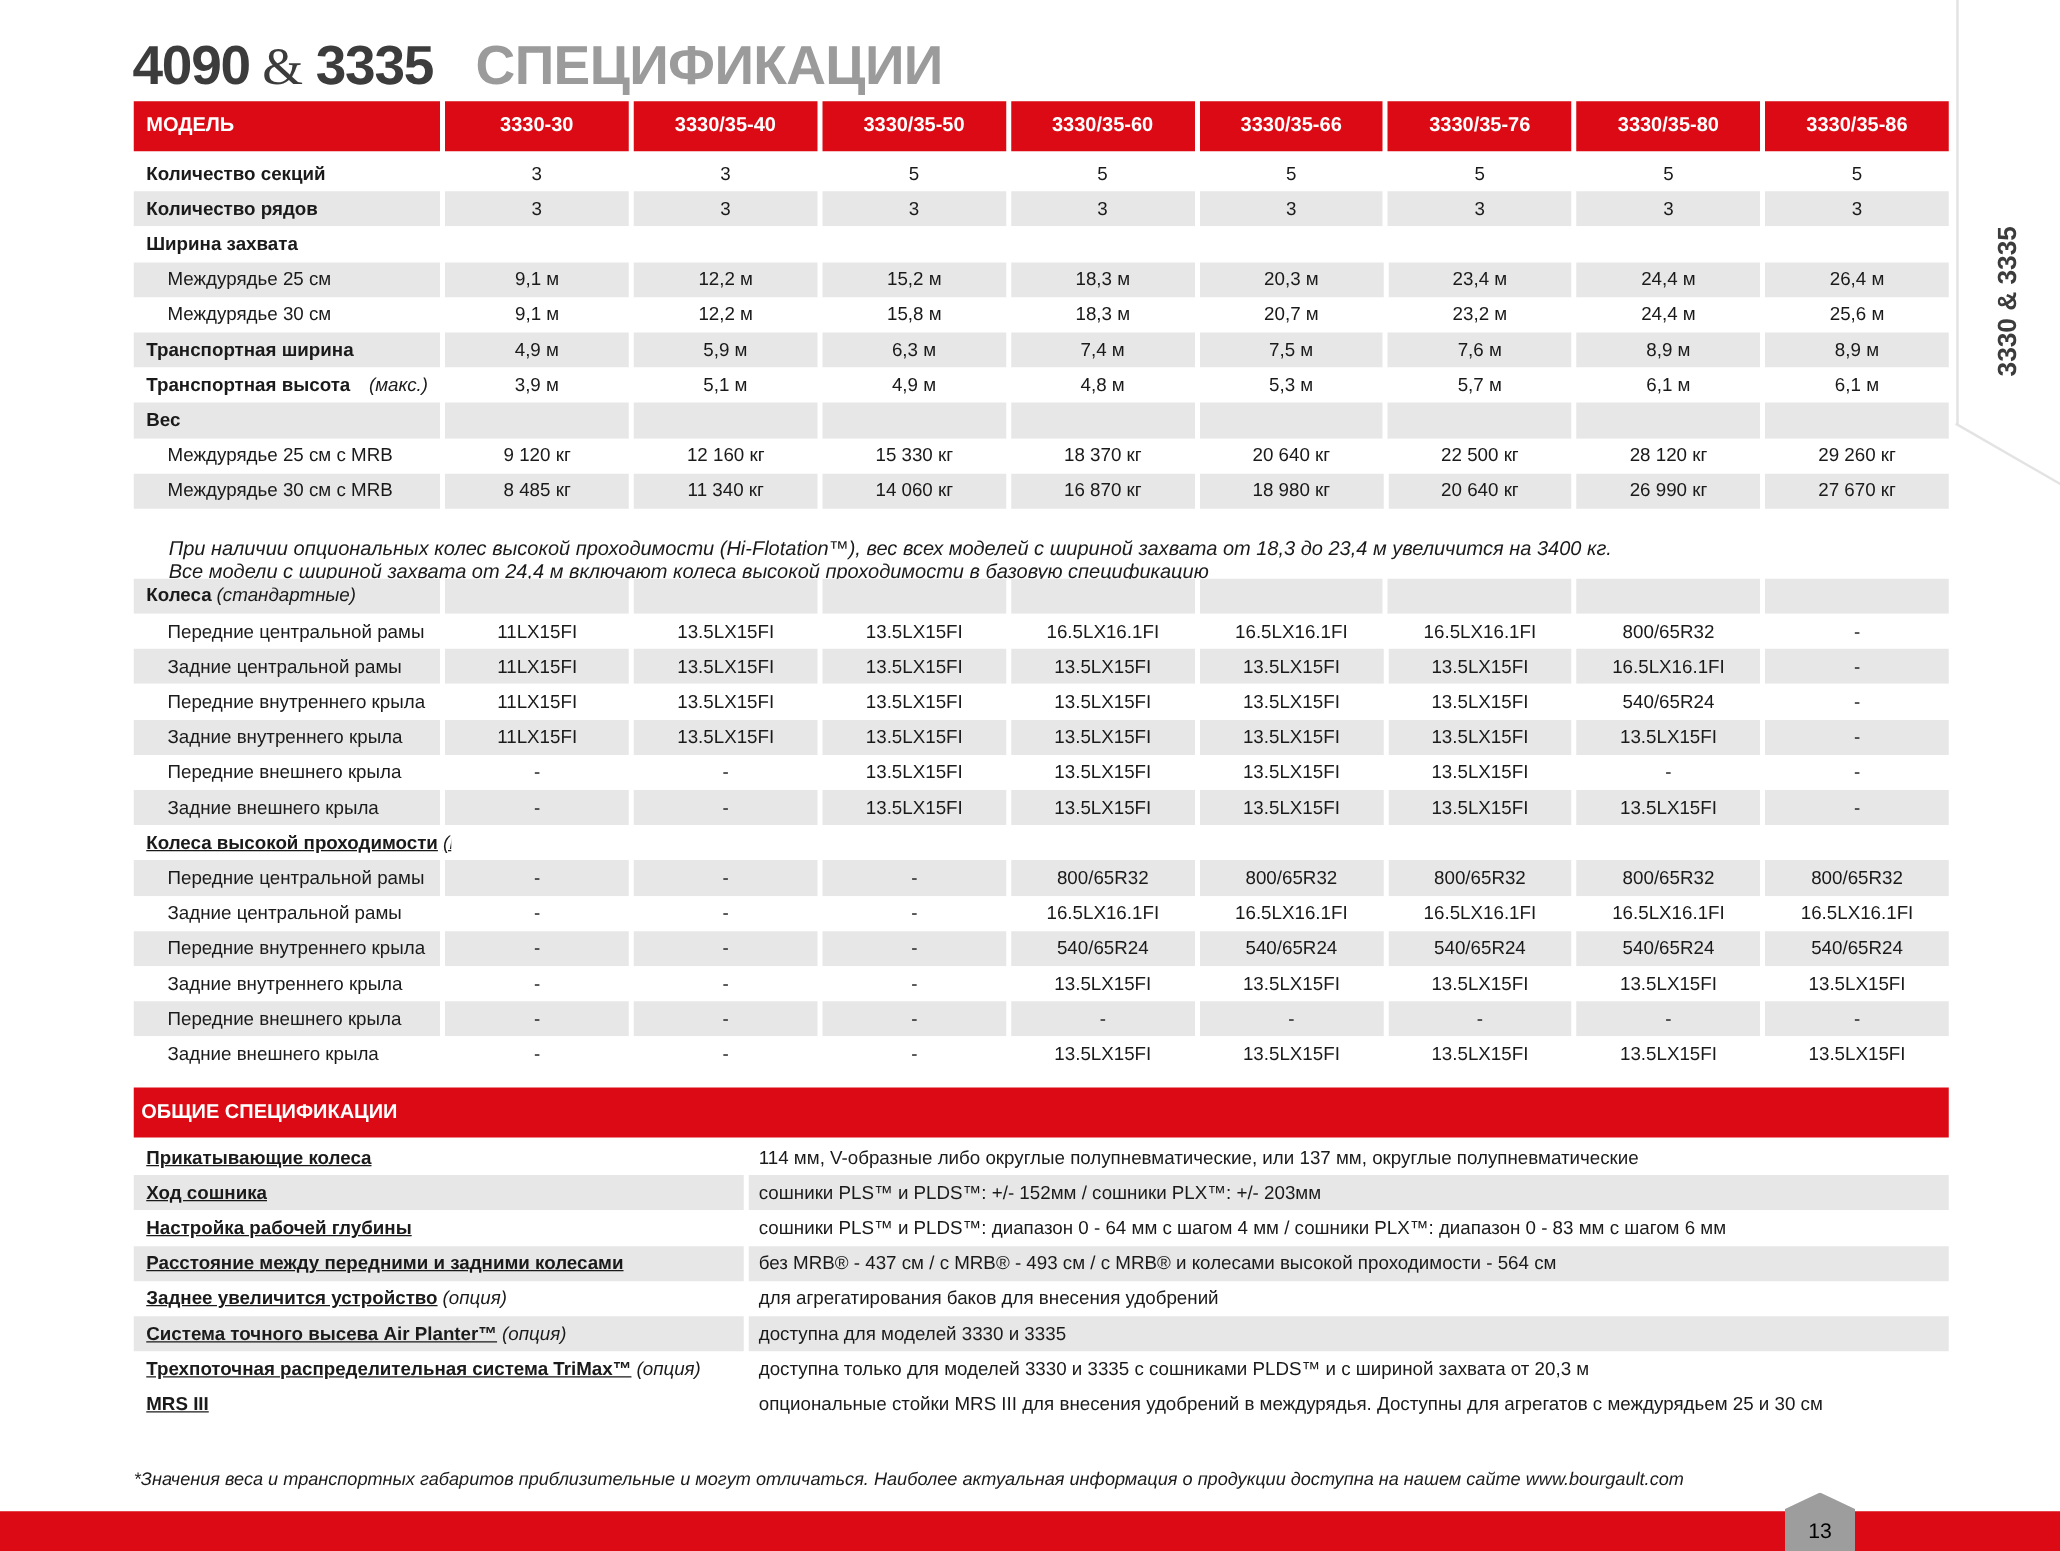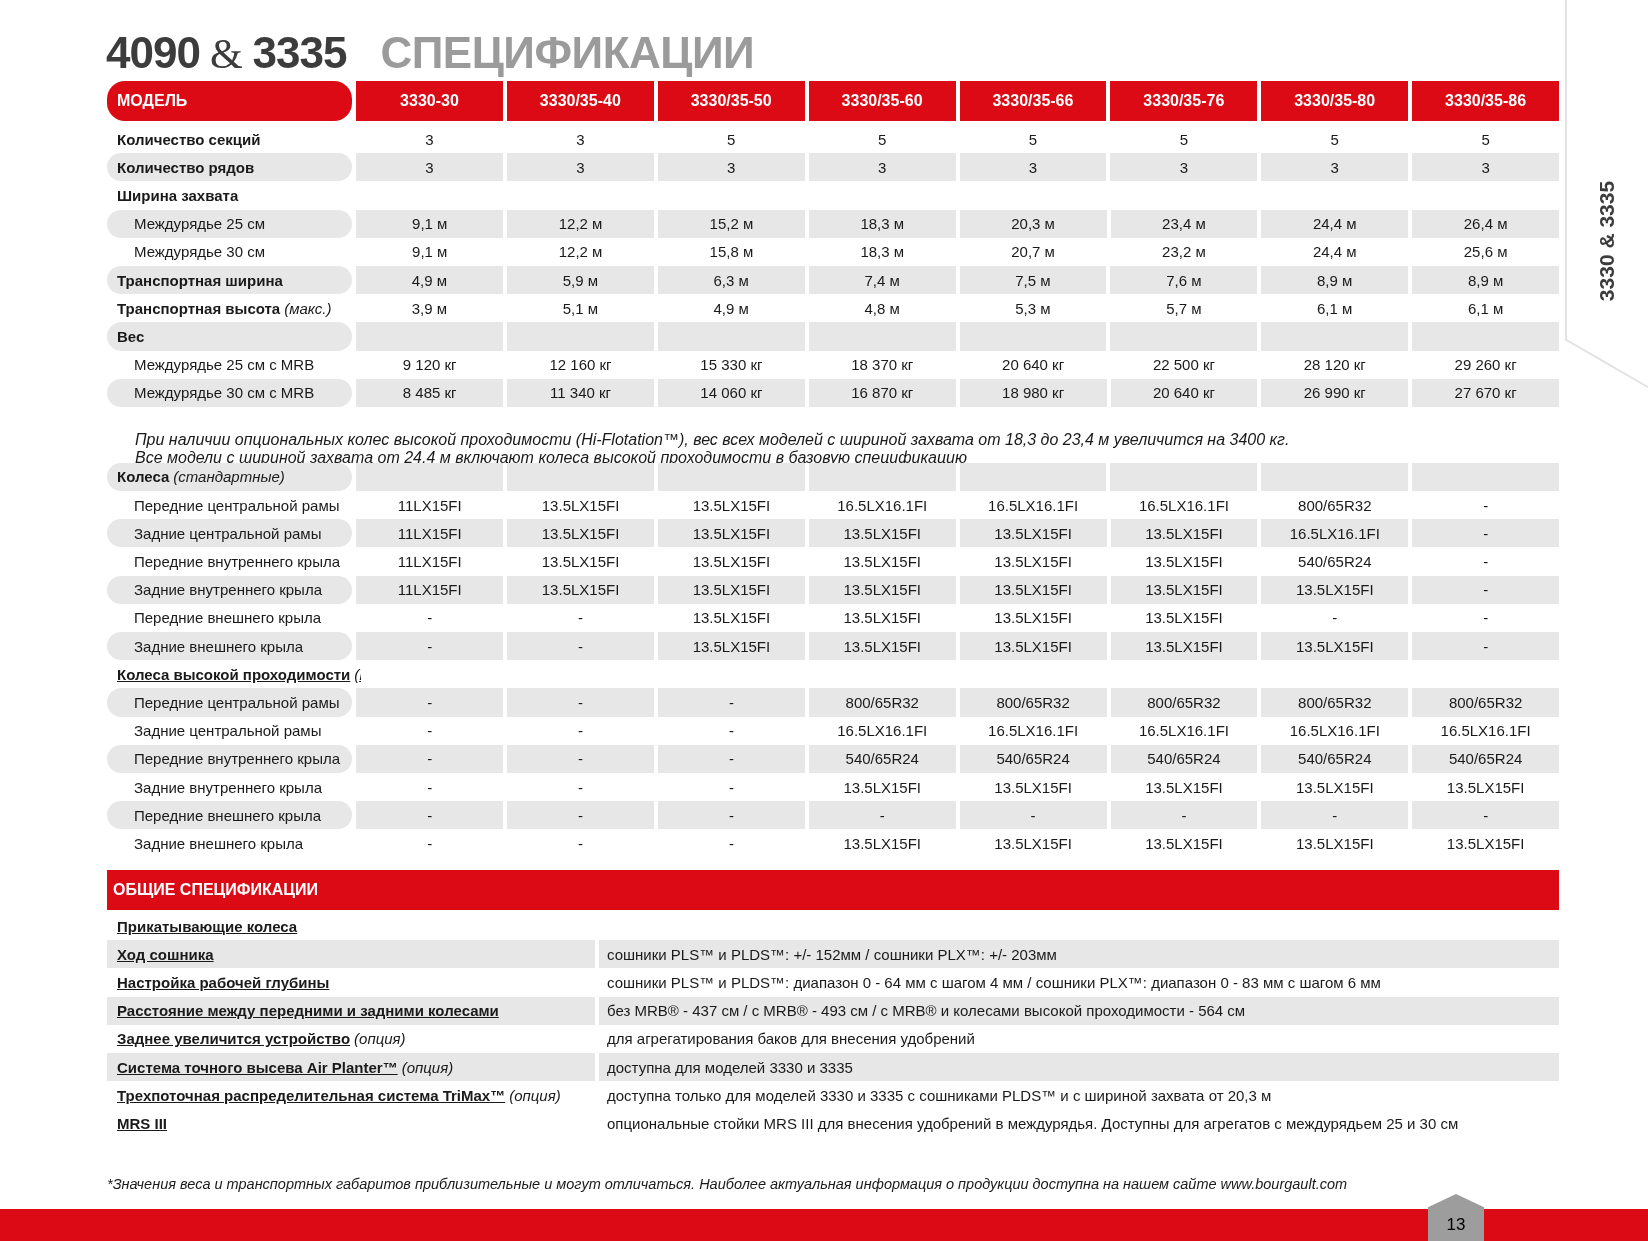--- a/index.html
+++ b/index.html
@@ -13,21 +13,21 @@
 
   
   .side-tab { position: absolute; left: 1565px; top: 0; width: 83px; height: 340px; border-left: 2px solid #e3e3e3; }
   .side-diag { position: absolute; left: 1565px; top: 338px; width: 100px; height: 2px; background: #e3e3e3; transform-origin: 0 0; transform: rotate(30deg); }
   .side-label { position: absolute; left: 1607px; top: 241px; transform: translate(-50%, -50%) rotate(-90deg); font-weight: 700; font-size: 21px; color: #3c3c3c; white-space: nowrap; }
 
   
   .spec { position: absolute; left: 107px; top: 81px; width: 1452px; }
   .row { display: flex; height: 28.2px; }
   .row .c { height: 100%; display: flex; align-items: center; font-size: 15px; color: #1a1a1a; white-space: nowrap; }
-  .row .lbl { width: 250px; padding-left: 10px; border-radius: 18px; }
+  .row .lbl { width: 250px; padding-left: 10px; }
   .row .lbl.sub { padding-left: 27px; }
   .row .lbl b { font-weight: 700; }
   .row .lbl i { font-style: italic; }
   .row .v { width: 150px; justify-content: center; margin-left: 4px; }
   .row.gray .c { background: #e7e7e7; }
   .row.white .c { background: #ffffff; }
   .hdr { height: 40px; margin-bottom: 4px; }
   .hdr .c { background: #dc0a14 !important; color: #ffffff; font-weight: 700; font-size: 16px; }
   .note { height: 56px; padding-left: 28px; padding-top: 24px; font-size: 16px; font-style: italic; line-height: 18px; color: #1a1a1a; }
 
@@ -147,21 +147,21 @@
         <div class="c v">6,3 м</div>
         <div class="c v">7,4 м</div>
         <div class="c v">7,5 м</div>
         <div class="c v">7,6 м</div>
         <div class="c v">8,9 м</div>
         <div class="c v">8,9 м</div>
       </div>
       <div class="row white">
         <div class="c lbl">
           <b>Транспортная высота</b>
-          <i style="margin-left: 4px; font-style: italic;">(макс.)</i>
+          <i style="margin-left: 15px; font-style: italic;">(макс.)</i>
         </div>
         <div class="c v">3,9 м</div>
         <div class="c v">5,1 м</div>
         <div class="c v">4,9 м</div>
         <div class="c v">4,8 м</div>
         <div class="c v">5,3 м</div>
         <div class="c v">5,7 м</div>
         <div class="c v">6,1 м</div>
         <div class="c v">6,1 м</div>
       </div>
@@ -397,20 +397,21 @@
     </div>
 </div>
 
 <div class="gen">
   <div class="gen-hdr">ОБЩИЕ СПЕЦИФИКАЦИИ</div>
   <div id="gen-rows">
       <div class="grow">
         <div class="gl">
           <b>Прикатывающие колеса</b>
         </div>
+        <div class="gv">114 мм, V-образные либо округлые полупневматические, или 137 мм, округлые полупневматические</div>
       </div>
       <div class="grow gray">
         <div class="gl">
           <b>Ход сошника</b>
         </div>
         <div class="gv">сошники PLS™ и PLDS™: +/- 152мм   /   сошники PLX™: +/- 203мм</div>
       </div>
       <div class="grow">
         <div class="gl">
           <b>Настройка рабочей глубины</b>

